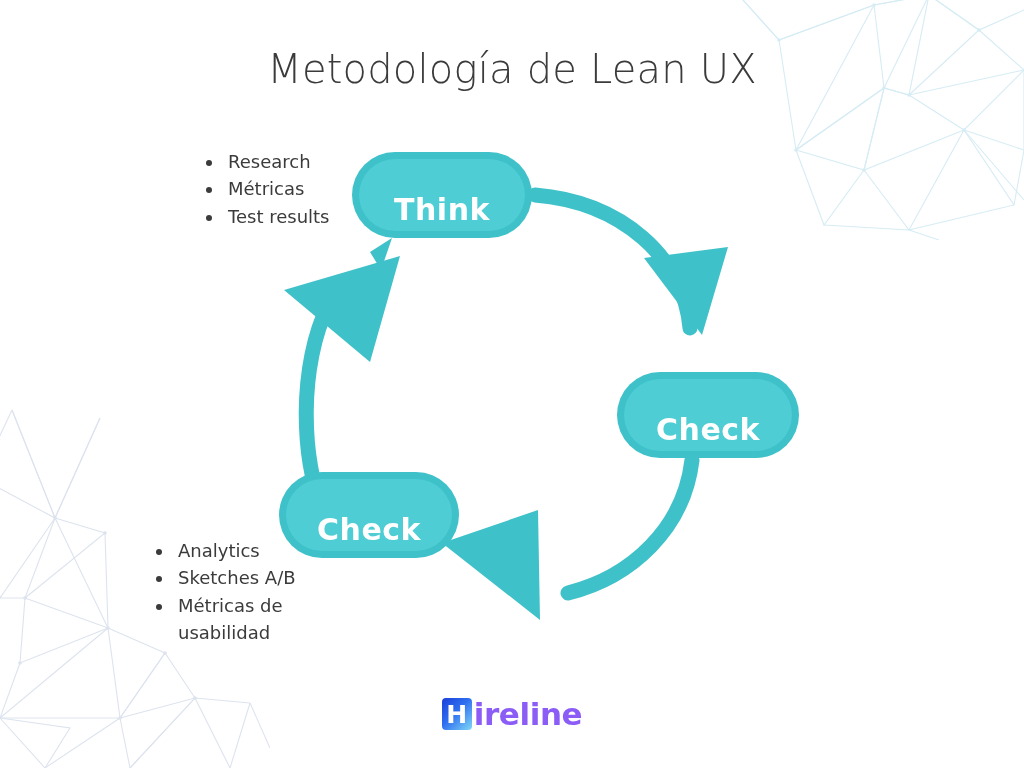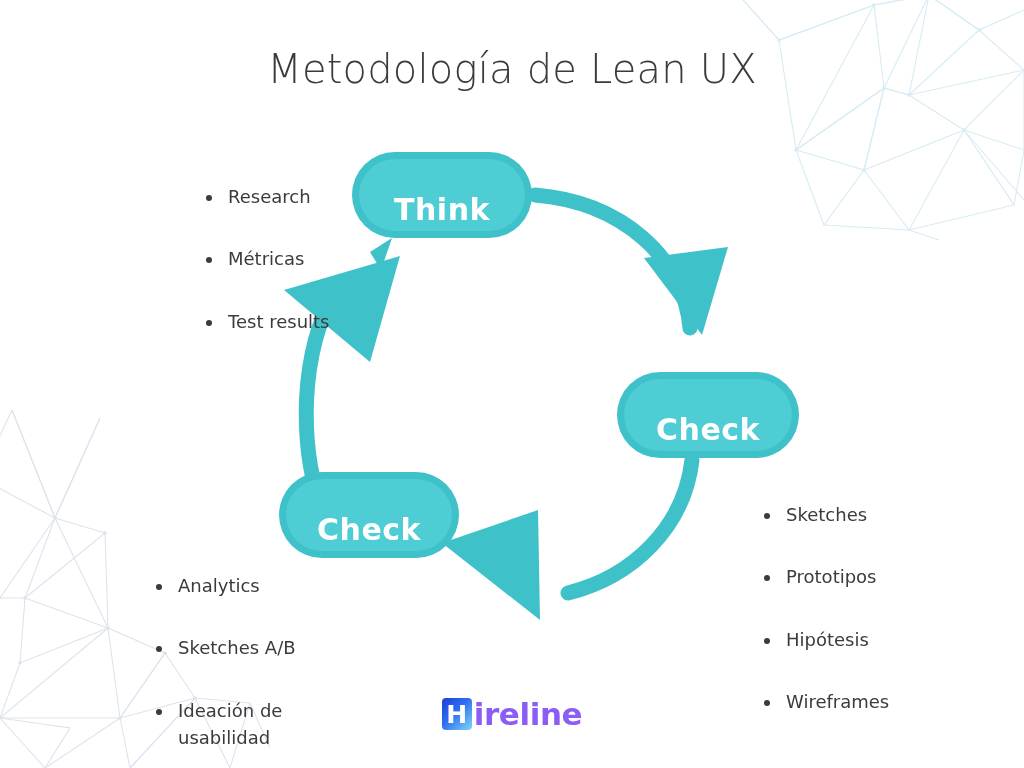--- a/index.html
+++ b/index.html
@@ -111,21 +111,20 @@
     margin: 0;
     padding-left: 22px;
     list-style: disc;
     color: #3b3b3b;
     font-size: 18px;
     line-height: 1.52;
     font-family: "DejaVu Sans", "Liberation Sans", sans-serif;
   }
   .bullets li {
     padding-left: 4px;
-    margin-top: 35px;
   }
   #list-think {
     left: 202px;
     top: 148px;
     width: 190px;
   }
   #list-make {
     left: 760px;
     top: 466px;
     width: 200px;
@@ -272,31 +271,25 @@
       <span class="pill-label">Check</span>
     </div>
   </div>
 
   <ul class="bullets" id="list-think">
       <li>Research</li>
       <li>Métricas</li>
       <li>Test results</li>
     </ul>
 
-  <ul class="bullets" id="list-make">
-      <li>Sketches</li>
-      <li>Prototipos</li>
-      <li>Hipótesis</li>
-      <li>Wireframes</li>
-    </ul>
 
   <ul class="bullets" id="list-check">
       <li>Analytics</li>
       <li>Sketches A/B</li>
-      <li>Ideación de usabilidad</li>
+      <li>Métricas de usabilidad</li>
     </ul>
 
   <div id="logo">
     <span id="logo-badge">H</span>
     <span id="logo-word">ireline</span>
   </div>
 
 </div>
 
 </body></html>

